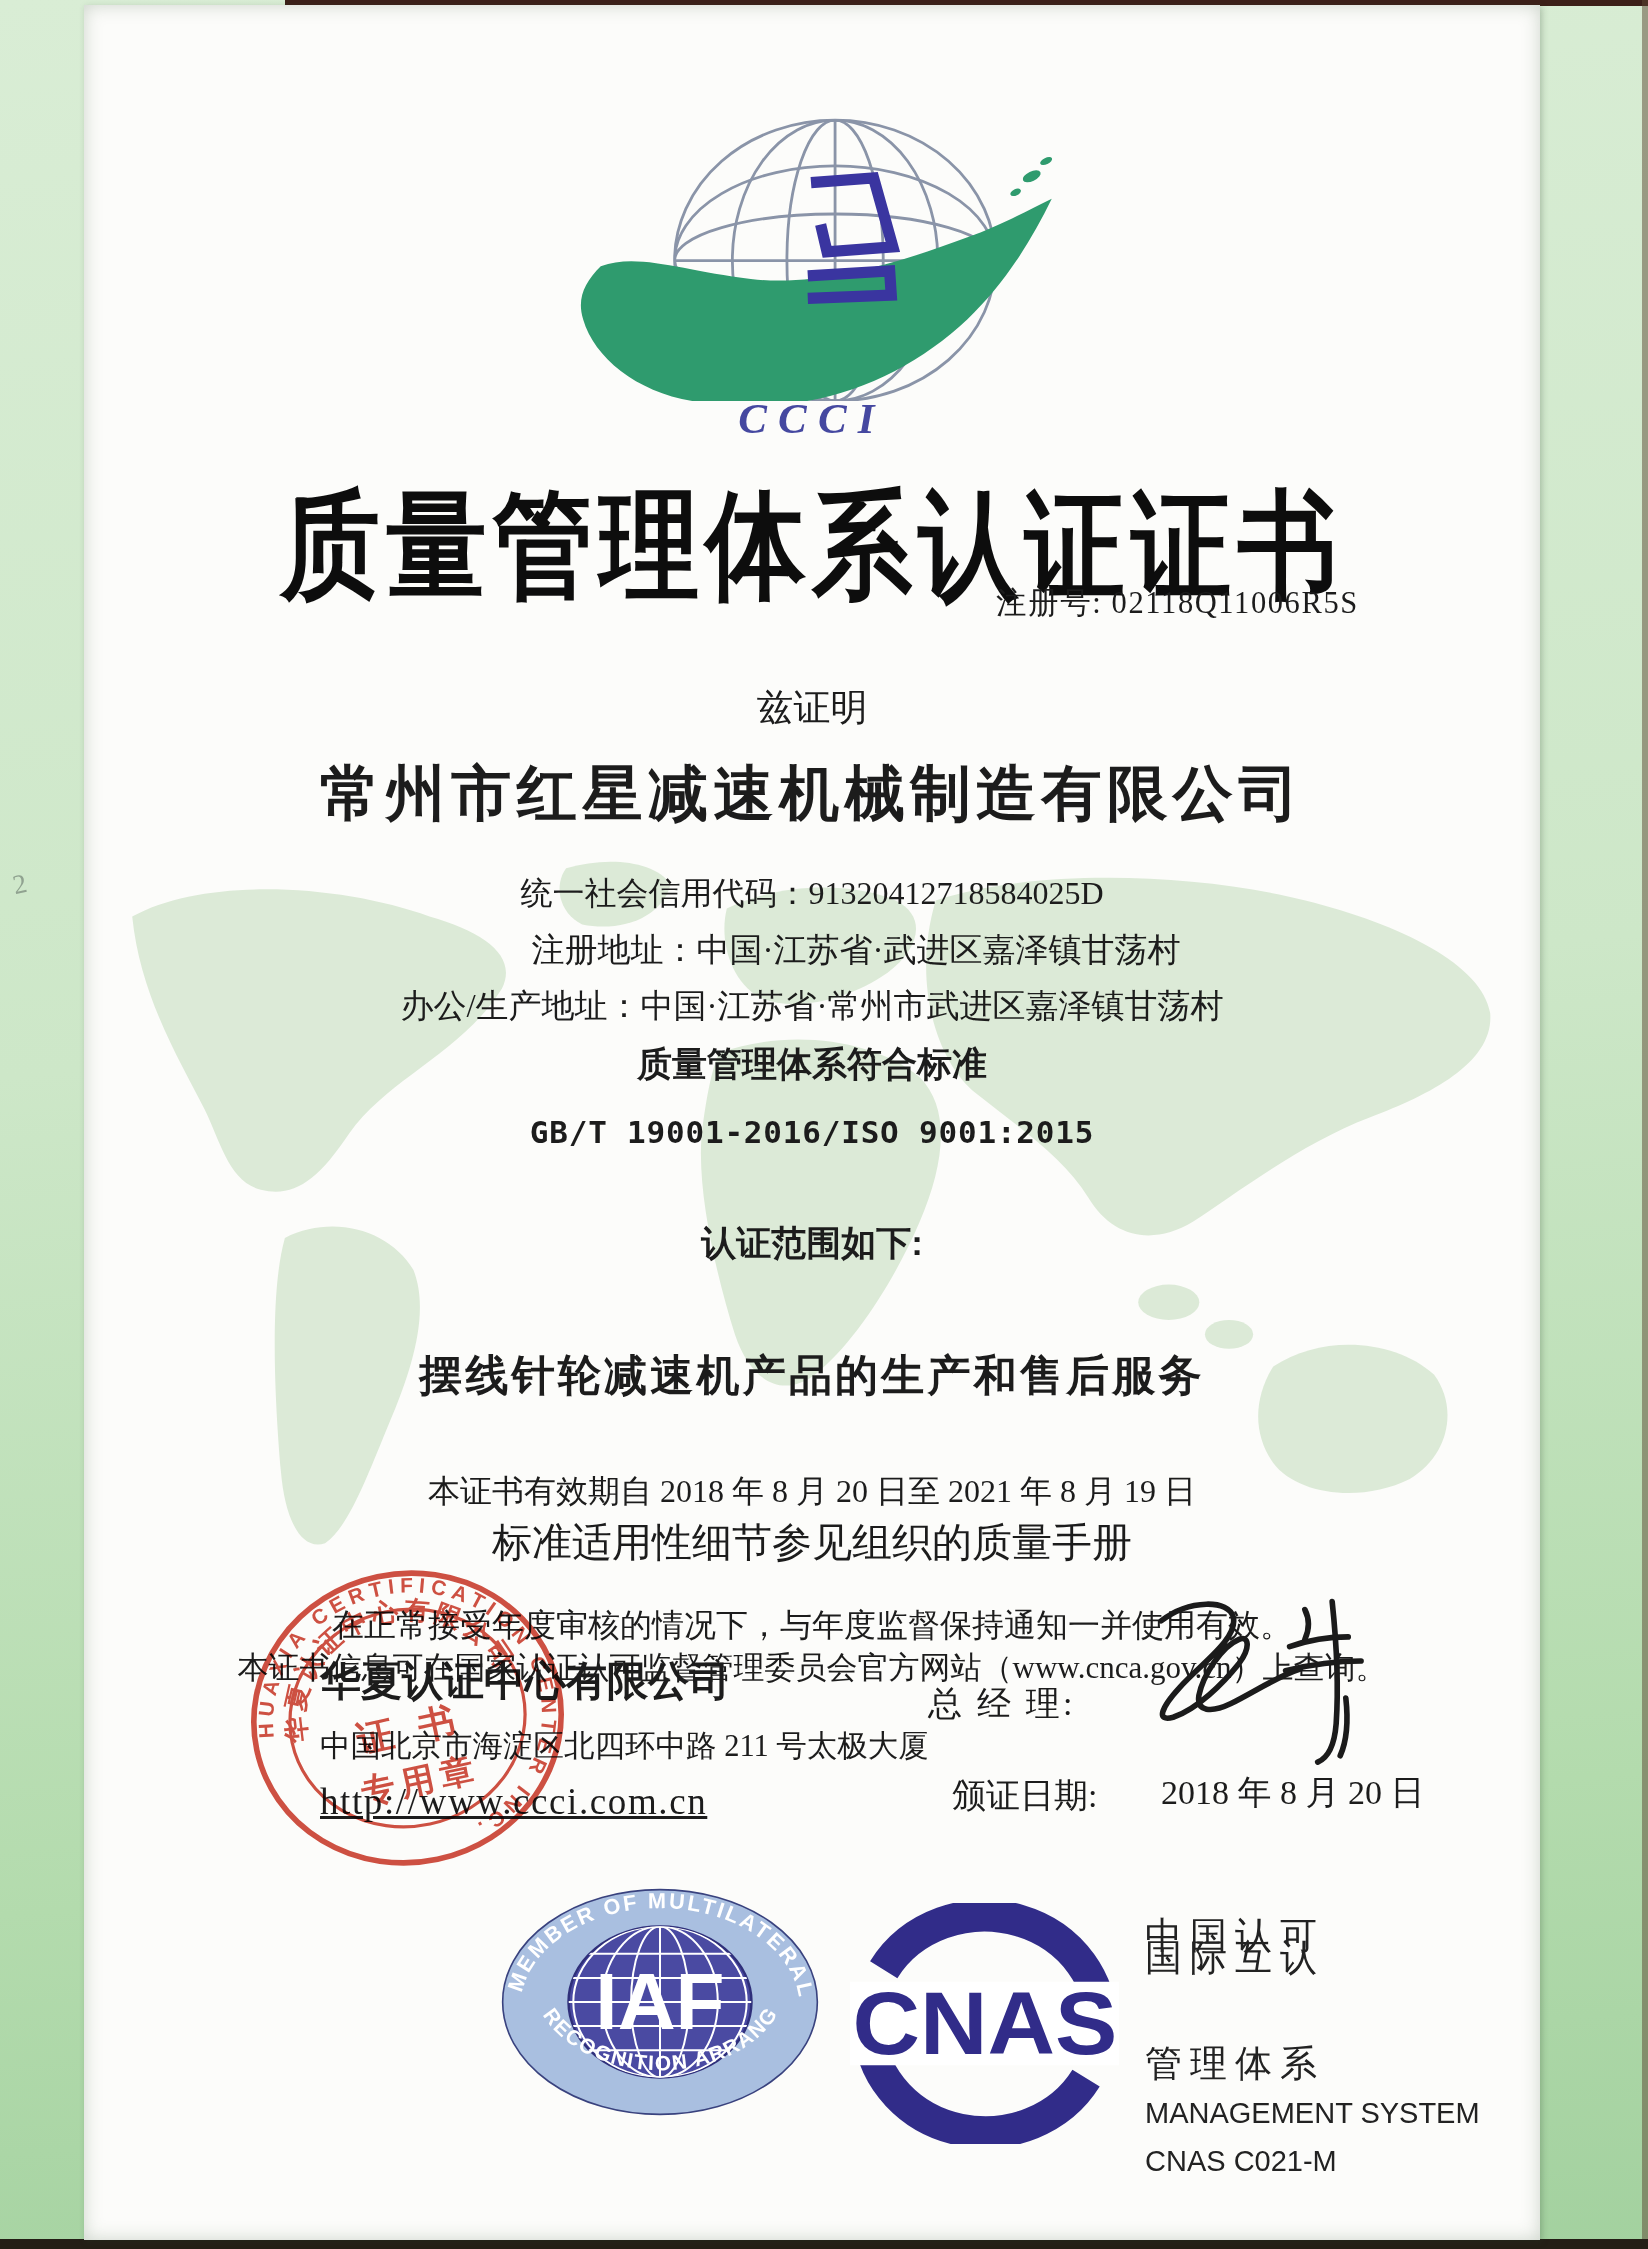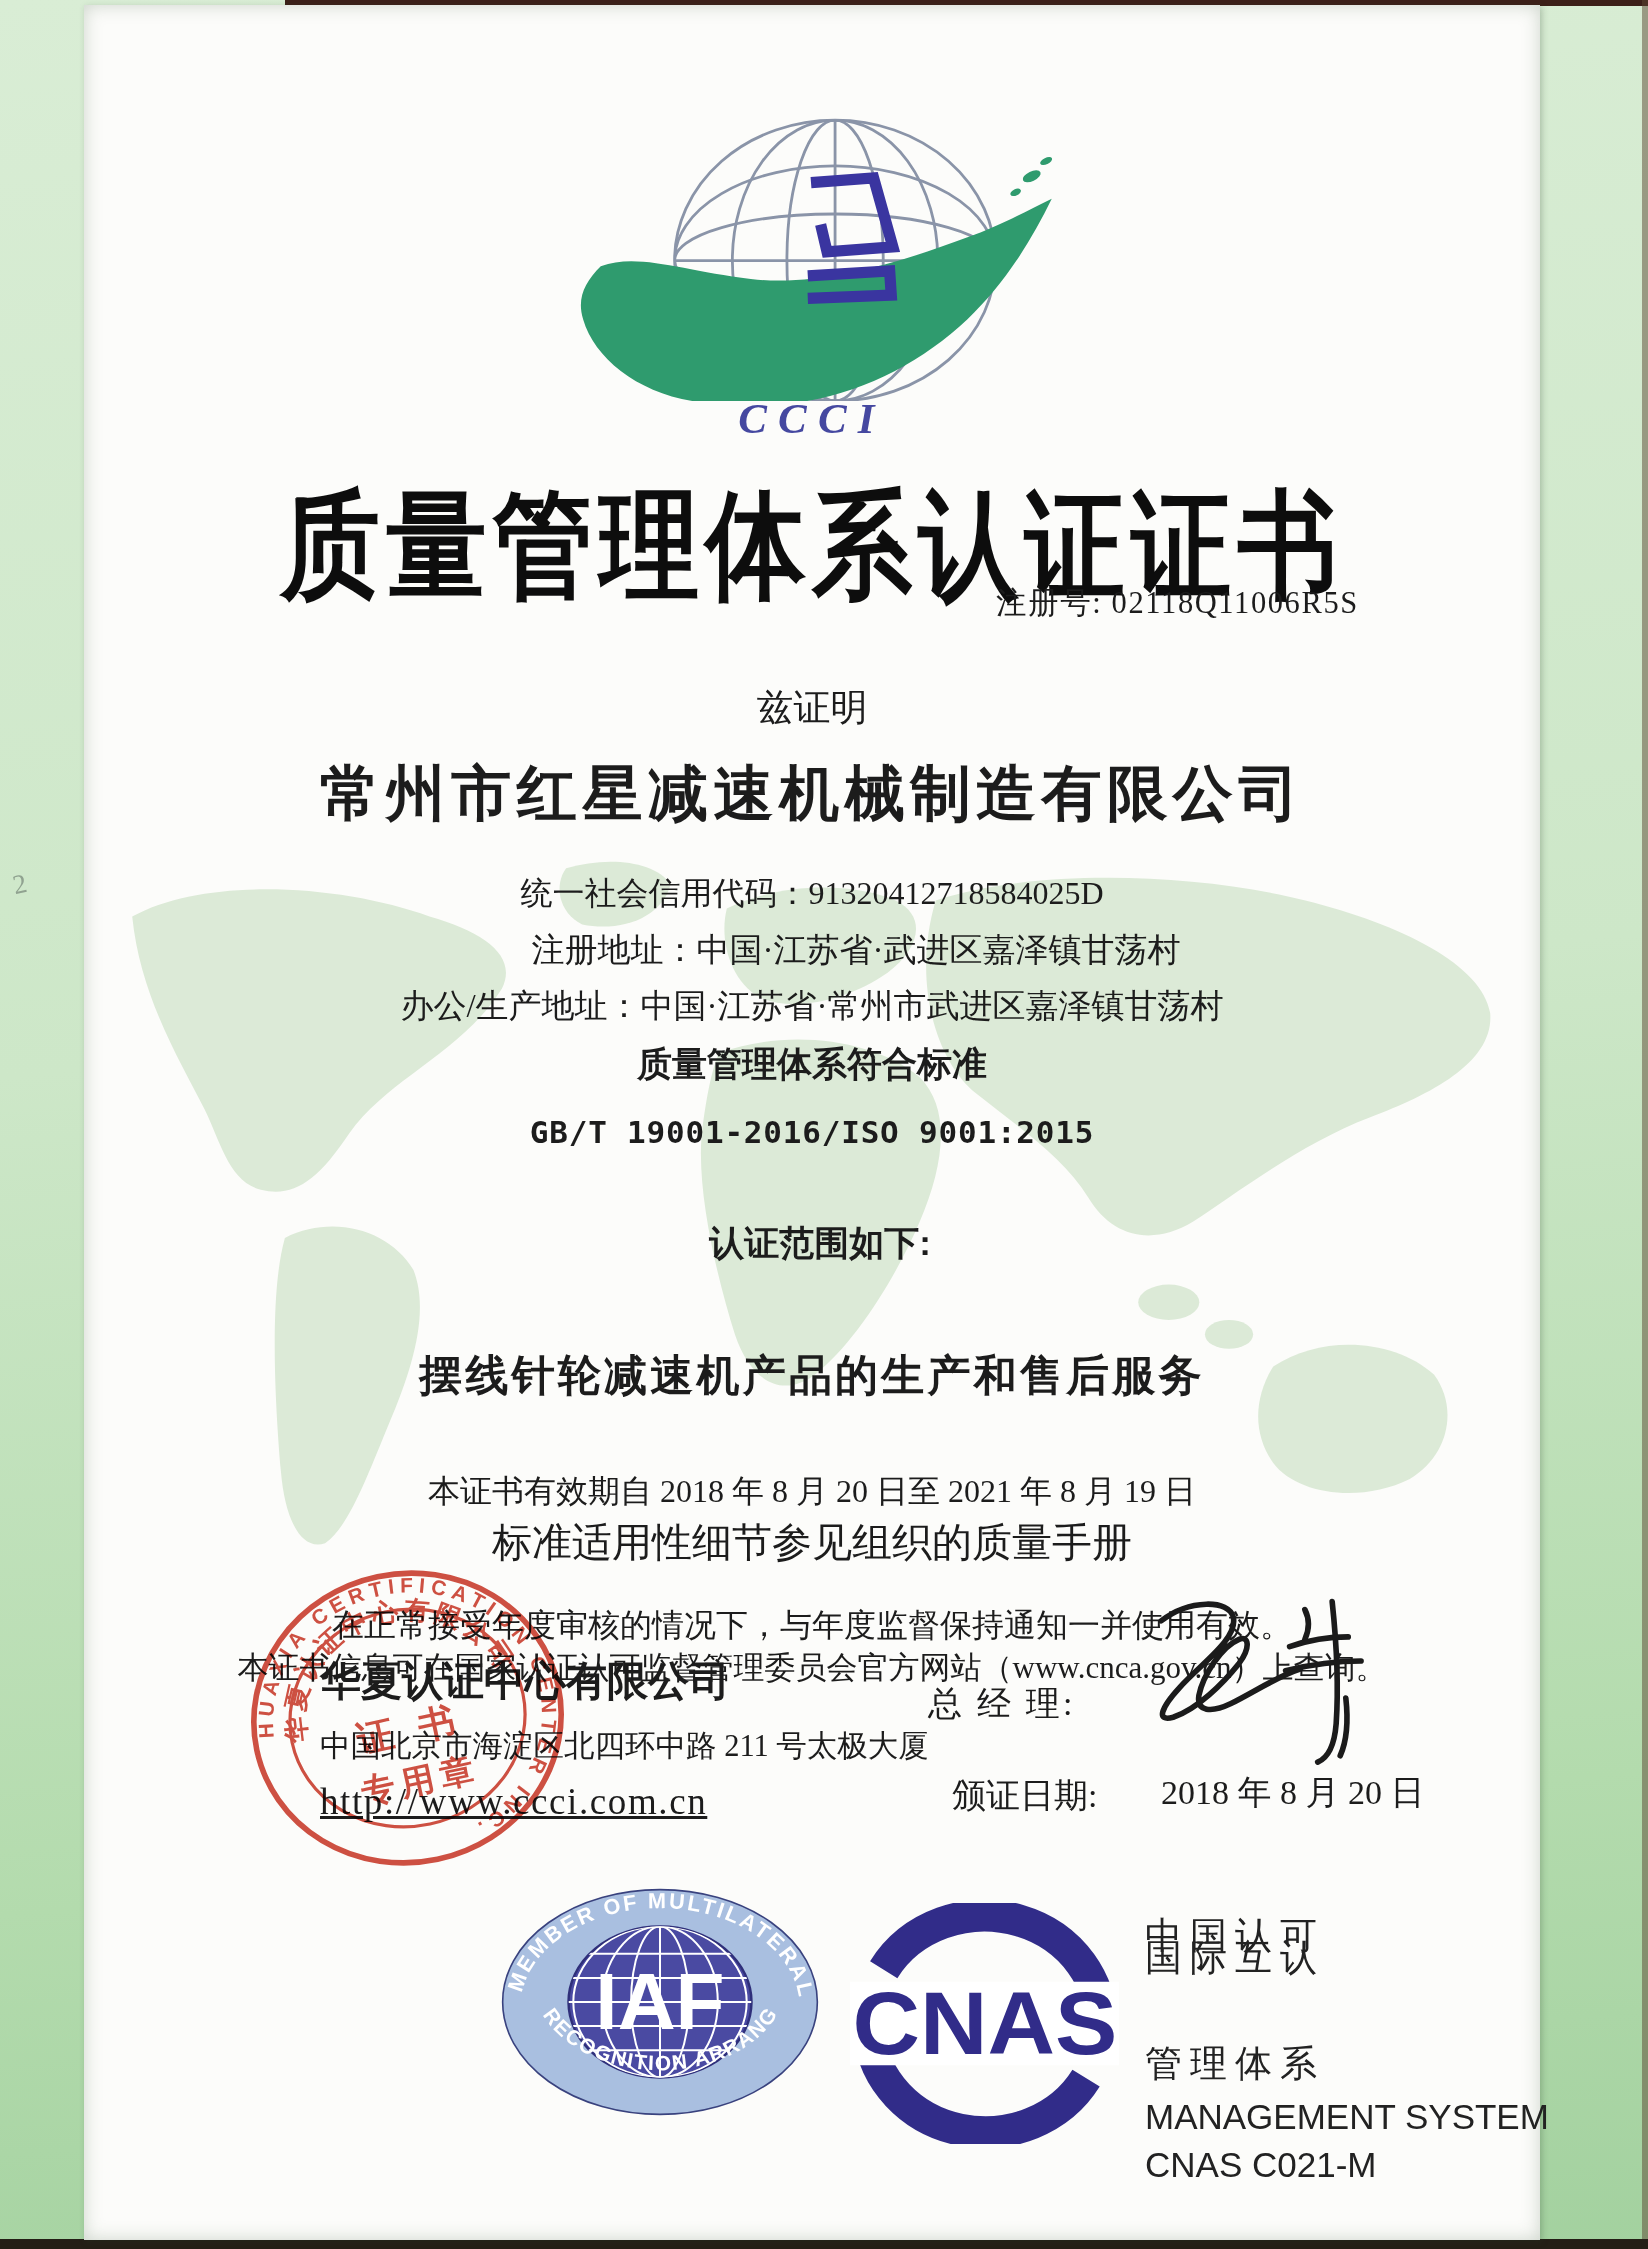--- a/index.html
+++ b/index.html
@@ -22,36 +22,36 @@
   .title{top:468px;font-size:100px;font-weight:900;letter-spacing:6.4px;color:#0d0d0d;
          transform:scaleY(1.18);transform-origin:50% 0;font-family:"Liberation Serif",serif;}
   .regline{left:996px;top:583px;font-size:30.5px;letter-spacing:1.6px;white-space:nowrap;}
   .intro{top:683px;font-size:37px;}
   .company{top:754px;font-size:60px;font-weight:800;letter-spacing:5.6px;font-family:"Liberation Sans",sans-serif;}
   .creditline{top:872px;font-size:32px;}
   .addr1{top:928px;font-size:33px;padding-left:44px;}
   .addr2{top:984px;font-size:33px;}
   .stdhead{top:1041px;font-size:35px;font-weight:600;font-family:"Liberation Sans",sans-serif;}
   .standard{top:1114px;font-size:31px;font-weight:bold;font-family:"DejaVu Sans Mono",monospace;letter-spacing:0.8px;}
-  .scopehead{top:1220px;font-size:35px;font-weight:600;font-family:"Liberation Sans",sans-serif;padding-left:8px;}
+  .scopehead{top:1220px;font-size:35px;font-weight:600;font-family:"Liberation Sans",sans-serif;}
   .scope{top:1347px;font-size:43px;font-weight:800;letter-spacing:3.2px;font-family:"Liberation Sans",sans-serif;}
   .v0{top:1470px;font-size:32px;}
   .v1{top:1515px;font-size:40px;}
   .v2{top:1560px;font-size:32px;}
   .v3{top:1604px;font-size:32px;}
   .v4{top:1647px;font-size:31px;}
   .issuer-name{left:320px;top:1654px;font-size:41px;font-weight:700;font-family:"Liberation Sans",sans-serif;white-space:nowrap;}
   .gm-label{left:928px;top:1681px;font-size:34px;letter-spacing:3.2px;white-space:nowrap;text-align:right;}
   .issuer-addr{left:320px;top:1726px;font-size:30.5px;white-space:nowrap;}
   .date-label{left:952px;top:1773px;font-size:34px;white-space:nowrap;}
   .date-value{left:1161px;top:1770px;font-size:34px;white-space:nowrap;}
   .issuer-url{left:320px;top:1780px;font-size:37px;letter-spacing:1.6px;text-decoration:underline;white-space:nowrap;}
   .stamp{left:247px;top:1567px;transform:rotate(-12deg);mix-blend-mode:multiply;opacity:.93;}
   .acc-cn{left:1145px;font-size:37px;letter-spacing:8px;font-family:"Liberation Sans",sans-serif;color:#222;white-space:nowrap;}
-  .acc-en{left:1145px;font-size:35px;font-family:"Liberation Sans",sans-serif;color:#222;white-space:nowrap;}
+  .acc-en{left:1145px;font-size:29px;font-family:"Liberation Sans",sans-serif;color:#222;white-space:nowrap;}
   .a0{top:1911px;} .a1{top:1933px;} .a2{top:2039px;} .a3{top:2097px;} .a4{top:2145px;}
 </style>
 </head>
 <body>
 
 <div class="canvas">
 
   <div class="abs edge-top"></div>
   <div class="abs edge-right"></div>
   <div class="abs edge-bottom"></div>

